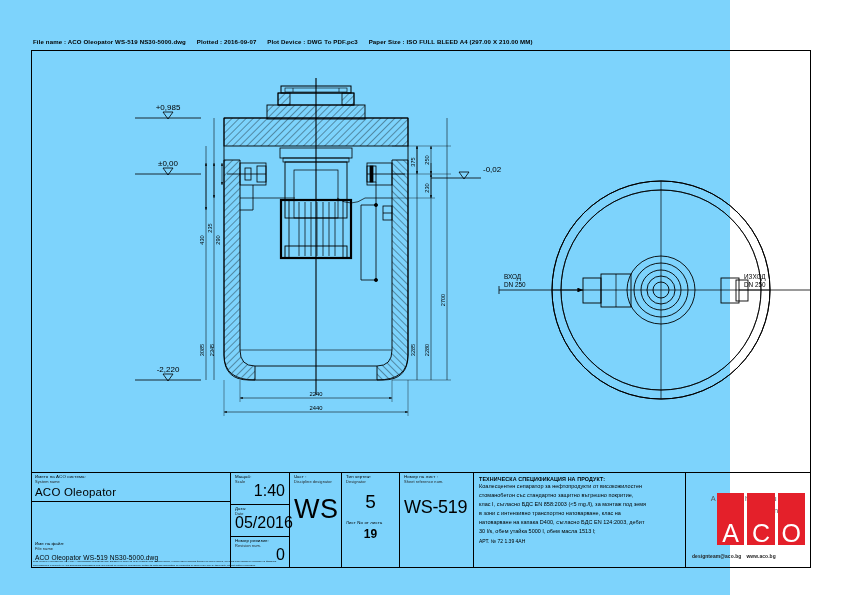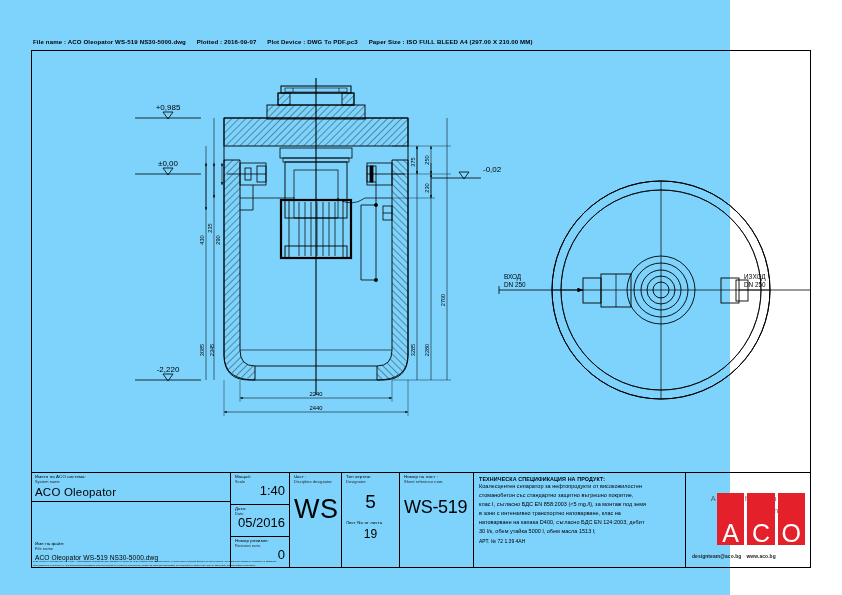--- a/index.html
+++ b/index.html
@@ -25,29 +25,29 @@
   .c1 .cell:last-child{border-bottom:none;}
   .lbl-bg{font-size:4.4px;line-height:4.8px;letter-spacing:.1px;}
   .lbl-en{font-size:3.9px;line-height:4.4px;color:#222;letter-spacing:.1px;}
   .val-lg{font-size:11.5px;line-height:13px;margin-top:2px;letter-spacing:.2px;}
   .val-md{font-size:8.6px;line-height:10px;margin-top:2px;letter-spacing:.1px;}
   .val-sm{font-size:6.6px;line-height:8px;margin-top:2.5px;letter-spacing:.1px;}
 
   .c2{width:59px;display:flex;flex-direction:column;}
   .c2 .cell{border-bottom:1px solid #000;box-sizing:border-box;padding:2px 4px 0 4px;flex:1;}
   .c2 .cell:last-child{border-bottom:none;}
-  .val-c2{font-size:13px;line-height:12px;text-align:right;margin-top:1px;}
+  .val-c2{font-size:16px;line-height:12px;text-align:right;margin-top:1px;}
 
   .c3{width:52px;padding:2px 4px 0 4px;}
   .c3 .big{font-size:27px;line-height:30px;text-align:center;margin-top:10px;letter-spacing:.5px;}
 
   .c4{width:58px;padding:2px 4px 0 4px;display:flex;flex-direction:column;}
   .c4 .big{font-size:19px;line-height:21px;text-align:center;margin-top:7px;}
   .c4 .sub{margin-top:9px;}
-  .c4 .subval{font-size:12px;line-height:14px;text-align:center;margin-top:1px;}
+  .c4 .subval{font-size:12px;line-height:14px;text-align:center;margin-top:1px;font-weight:bold;}
 
   .c5{width:74px;padding:2px 4px 0 4px;}
   .c5 .big{font-size:18px;line-height:20px;text-align:left;margin-top:13px;letter-spacing:-.3px;}
 
   .c6{width:212px;padding:3px 5px 0 5px;}
   .c6 .spec-title{font-size:5.4px;line-height:6px;font-weight:bold;letter-spacing:.1px;}
   .c6 .spec-l{font-size:5.5px;line-height:9.1px;letter-spacing:.02px;white-space:nowrap;}
   .c6 .spec-art{font-size:5px;line-height:7px;margin-top:1px;}
 
   .c7{width:125px;position:relative;padding:0;}

